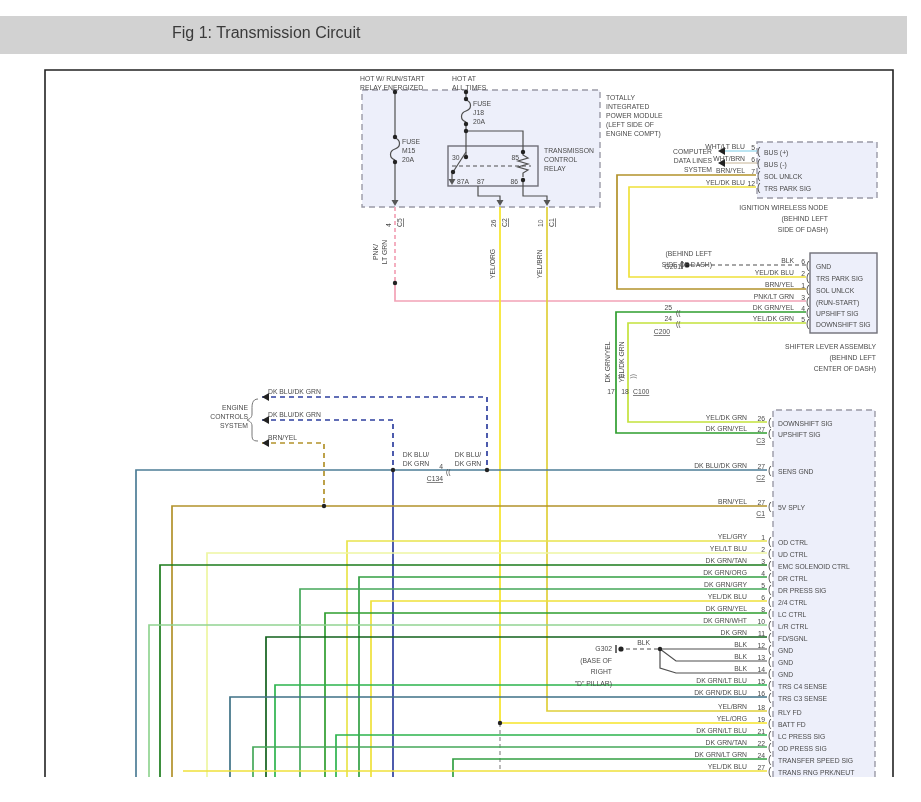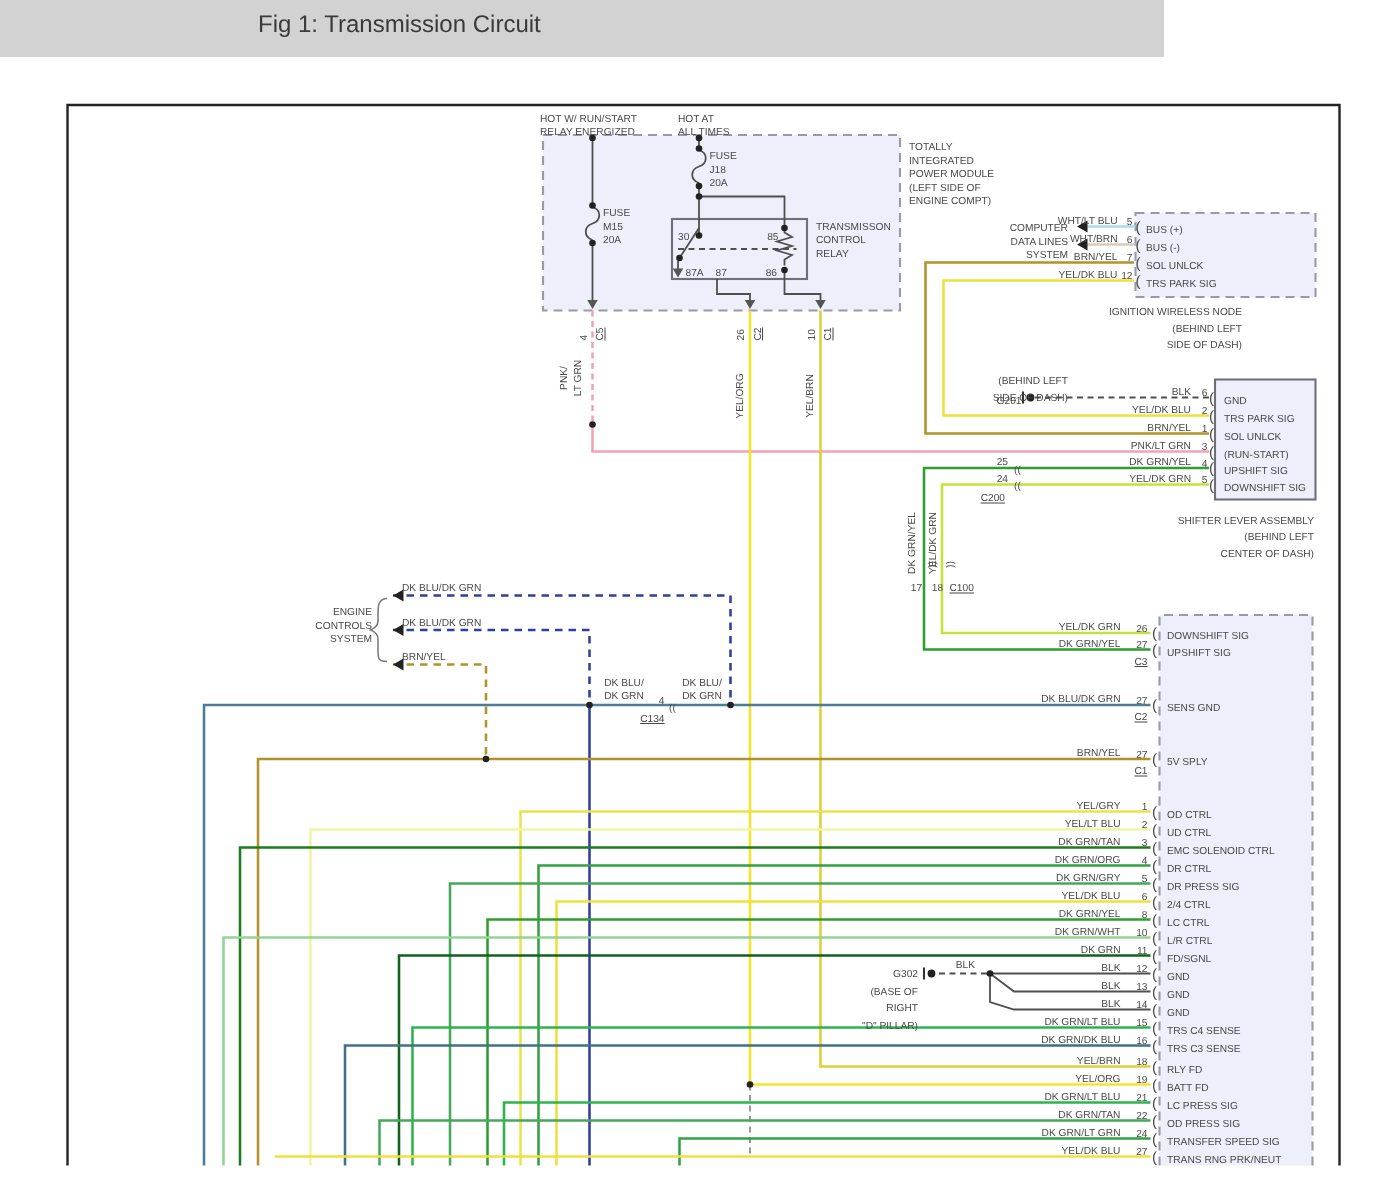--- a/index.html
+++ b/index.html
@@ -1,18 +1,18 @@
 <!DOCTYPE html>
 <html><head>
 <meta charset="utf-8">
 <style>
   html,body{margin:0;padding:0;background:#ffffff;}
   .stage{position:relative;width:921px;height:802px;background:#ffffff;overflow:hidden;
          font-family:"Liberation Sans",sans-serif;}
-  .titlebar{position:absolute;left:0;top:0;width:776px;height:38px;background:#d2d2d2;}
+  .titlebar{position:absolute;left:0;top:16px;width:907px;height:38px;background:#d2d2d2;}
   .titlebar span{position:absolute;left:172px;top:8px;font-size:16px;color:#3a3a3a;}
   svg{position:absolute;left:0;top:0;}
   text{fill:#4a4a4a;}
 </style>
 </head>
 <body>
 
 <div class="stage">
   <div class="titlebar">
     <span>Fig 1: Transmission Circuit</span>

